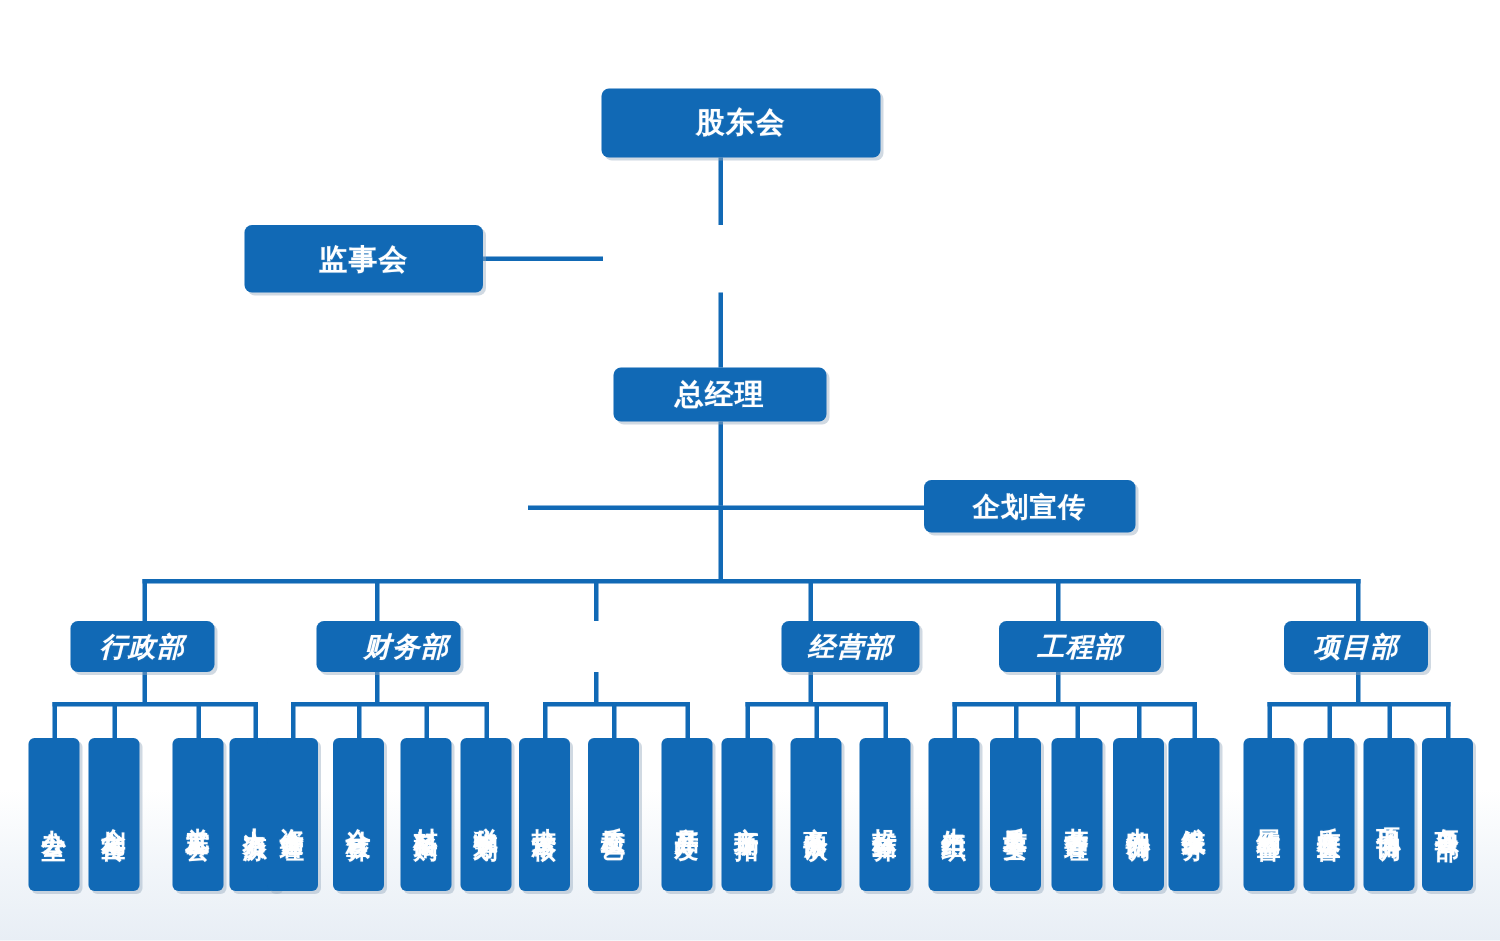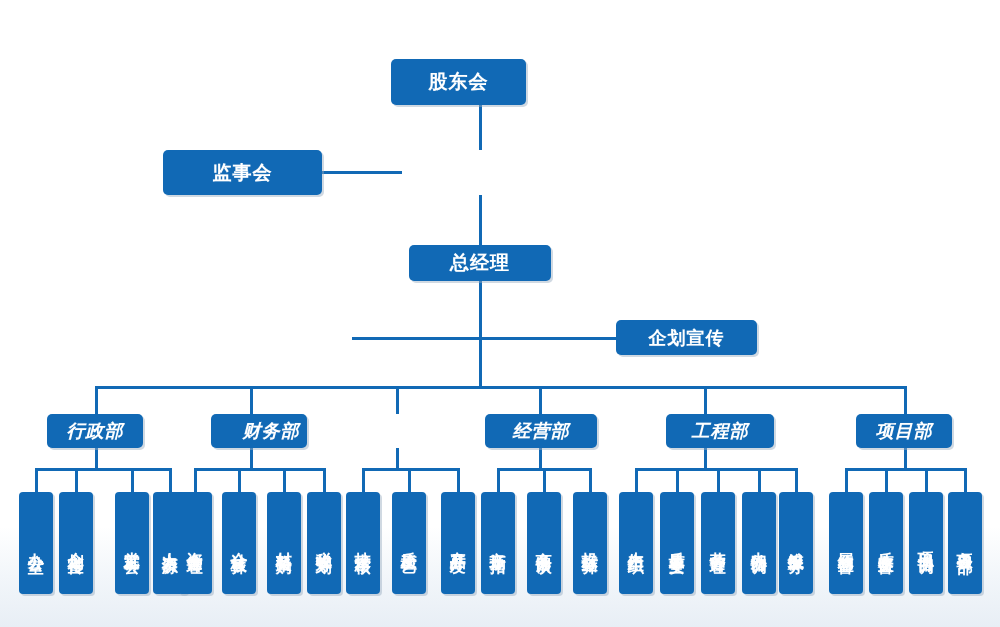--- a/index.html
+++ b/index.html
@@ -113,33 +113,33 @@
   <div class="ln vl" style="left:758px;top:468px;height:24px;"></div>
   <div class="ln vl" style="left:795px;top:468px;height:24px;"></div>
 
   <div class="ln vl" style="left:904px;top:448px;height:22px;"></div>
   <div class="ln hl" style="left:845px;top:468px;width:122px;"></div>
   <div class="ln vl" style="left:845px;top:468px;height:24px;"></div>
   <div class="ln vl" style="left:885px;top:468px;height:24px;"></div>
   <div class="ln vl" style="left:925px;top:468px;height:24px;"></div>
   <div class="ln vl" style="left:964px;top:468px;height:24px;"></div>
 
-  <div class="node h" style="left:391px;top:59px;width:135px;height:46px;">股东会</div>
+  <div class="node h" style="left:401px;top:59px;width:186px;height:46px;">股东会</div>
 
   <div class="node h" style="left:163px;top:150px;width:159px;height:45px;">监事会</div>
 
 
   <div class="node h" style="left:409px;top:245px;width:142px;height:36px;">总经理</div>
 
 
   <div class="node h" style="left:616px;top:320px;width:141px;height:35px;font-size:18px;">企划宣传</div>
 
   <div class="node dept" style="left:47px;top:414px;width:96px;height:34px;">行政部</div>
   <div class="node dept" style="left:211px;top:414px;width:96px;height:34px;padding-left:24px;">财务部</div>
-  <div class="node dept" style="left:485px;top:414px;width:112px;height:34px;">经营部</div>
+  <div class="node dept" style="left:521px;top:414px;width:92px;height:34px;">经营部</div>
   <div class="node dept" style="left:666px;top:414px;width:108px;height:34px;">工程部</div>
   <div class="node dept" style="left:856px;top:414px;width:96px;height:34px;">项目部</div>
 
   <div class="node leaf" style="left:19px;top:492px;width:34px;height:102px;">办公室</div>
   <div class="node leaf" style="left:59px;top:492px;width:34px;height:102px;">企划宣传</div>
   <div class="node leaf" style="left:115px;top:492px;width:34px;height:102px;">党群工会</div>
   <div class="node leaf" style="left:153px;top:492px;width:34px;height:102px;">人力资源</div>
 
   <div class="node leaf" style="left:178px;top:492px;width:34px;height:102px;">资金管理</div>
   <div class="node leaf" style="left:222px;top:492px;width:34px;height:102px;">会计核算</div>

